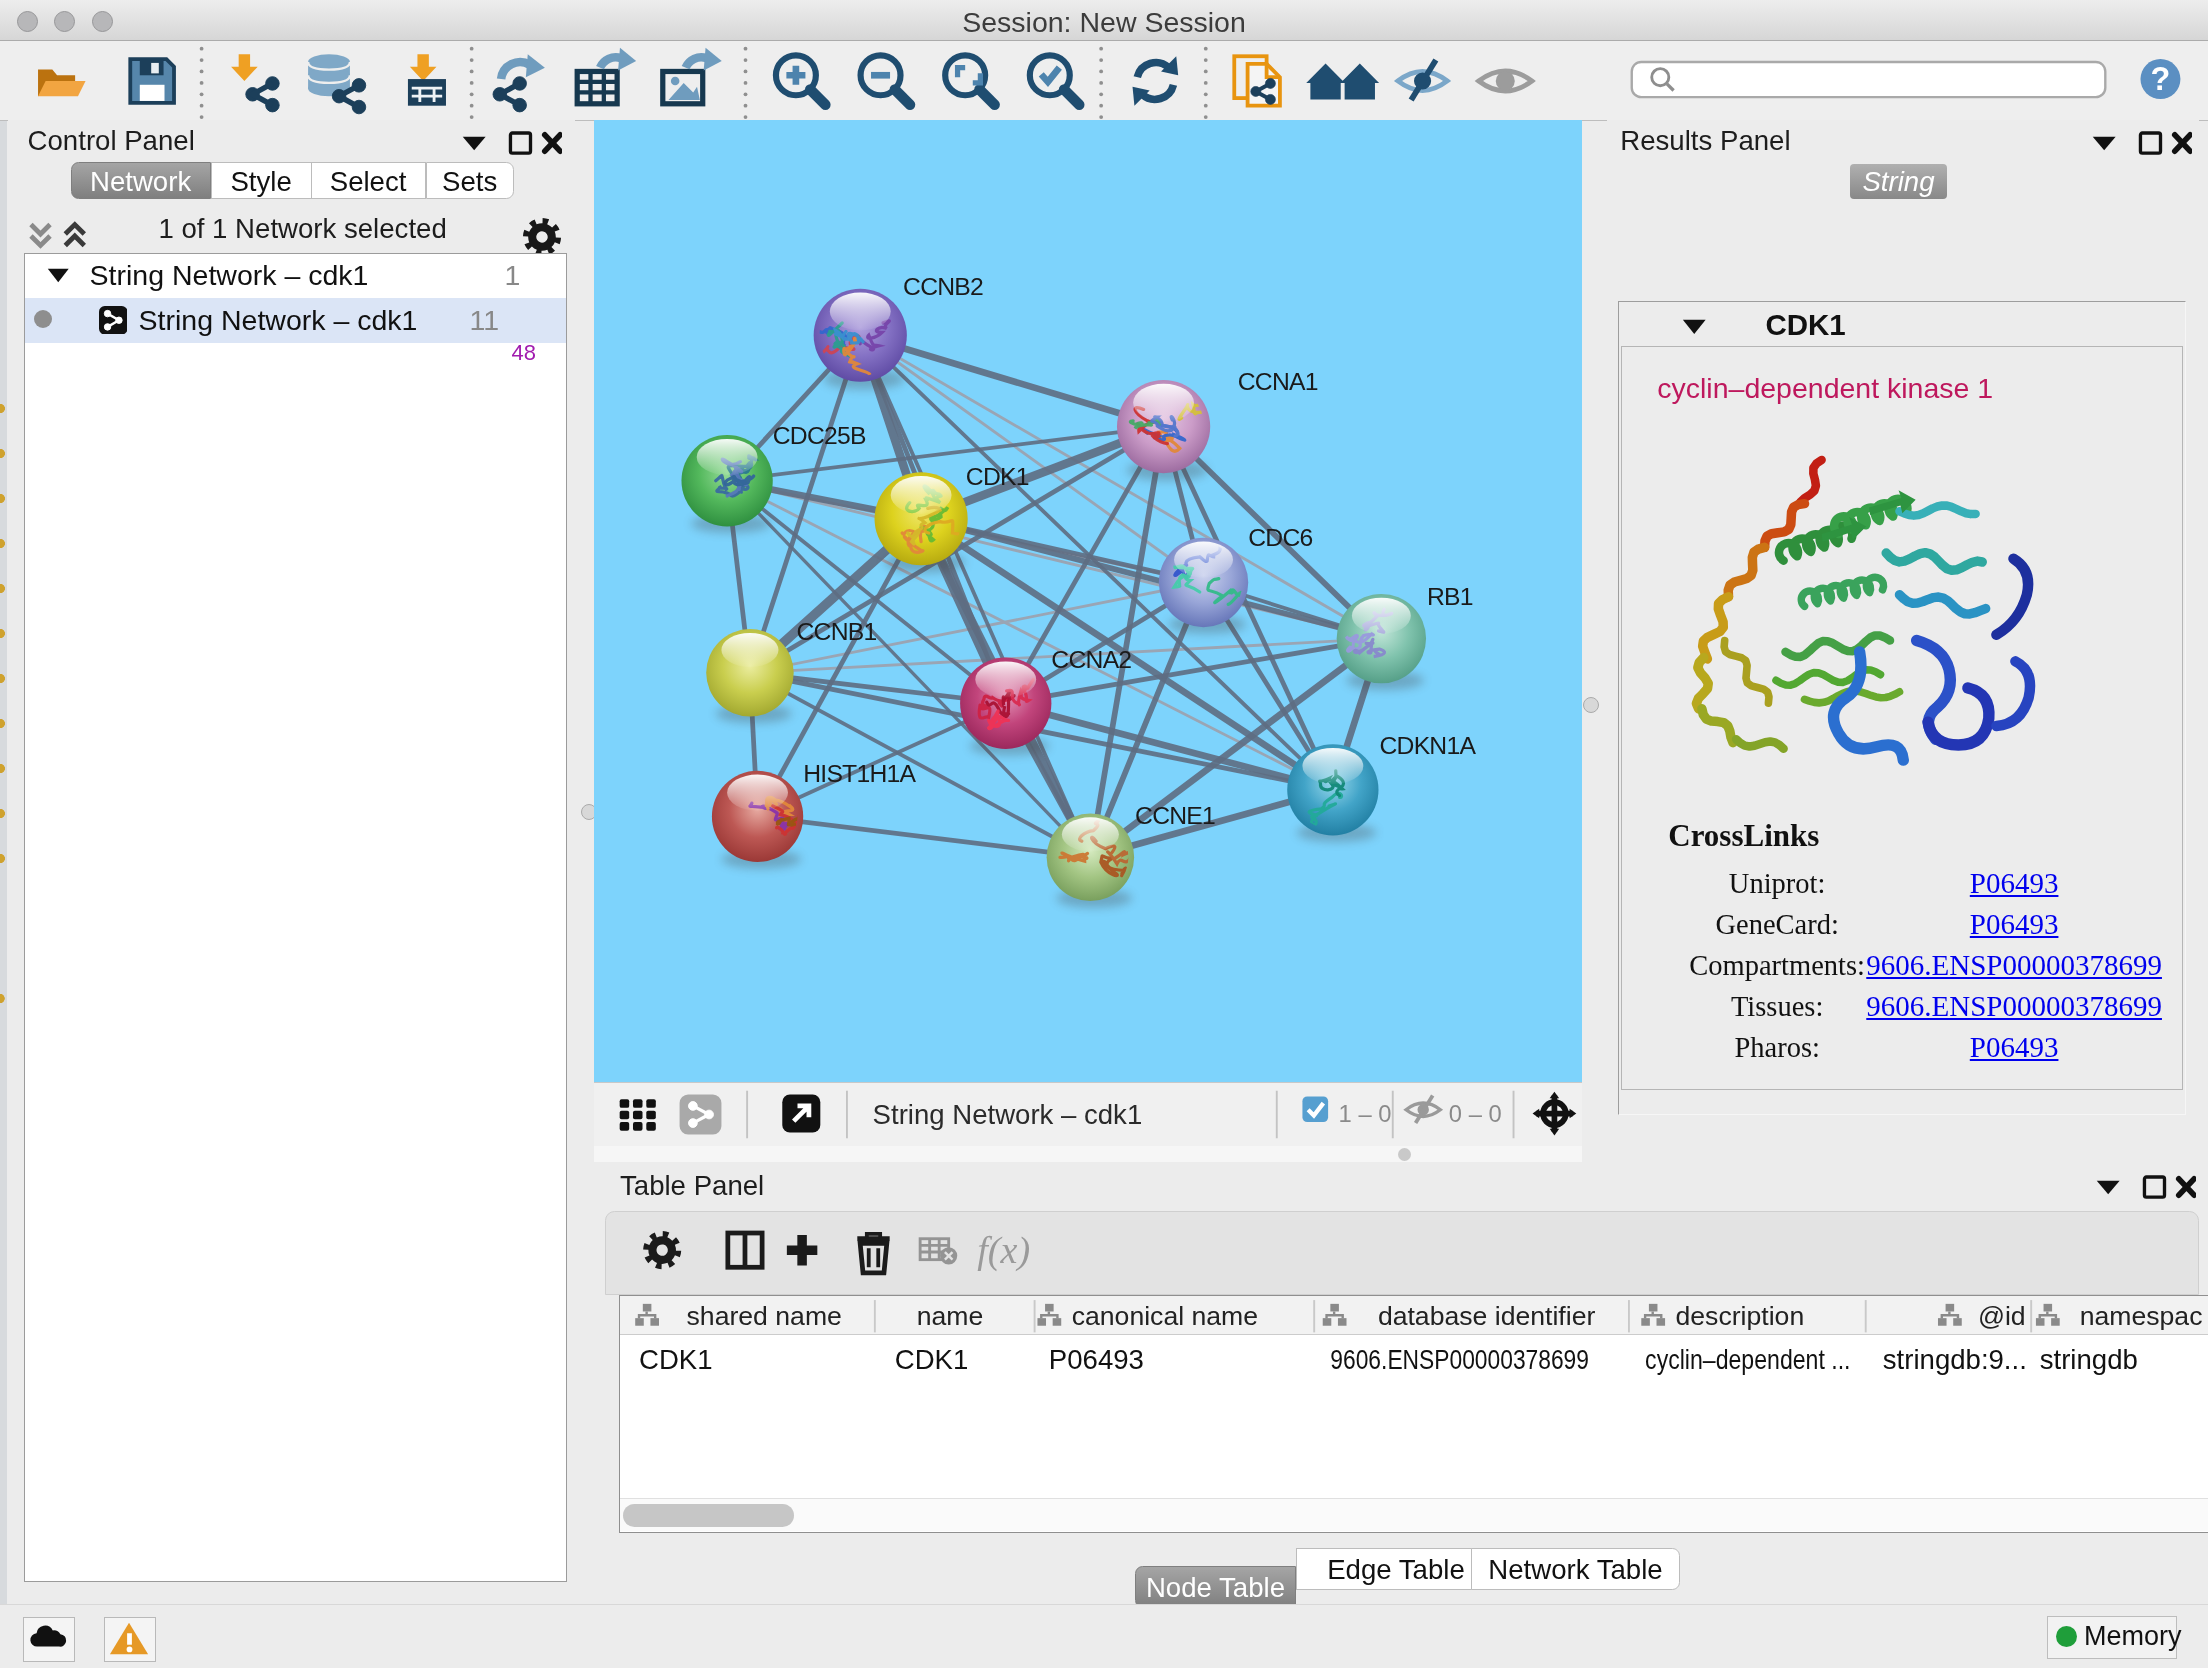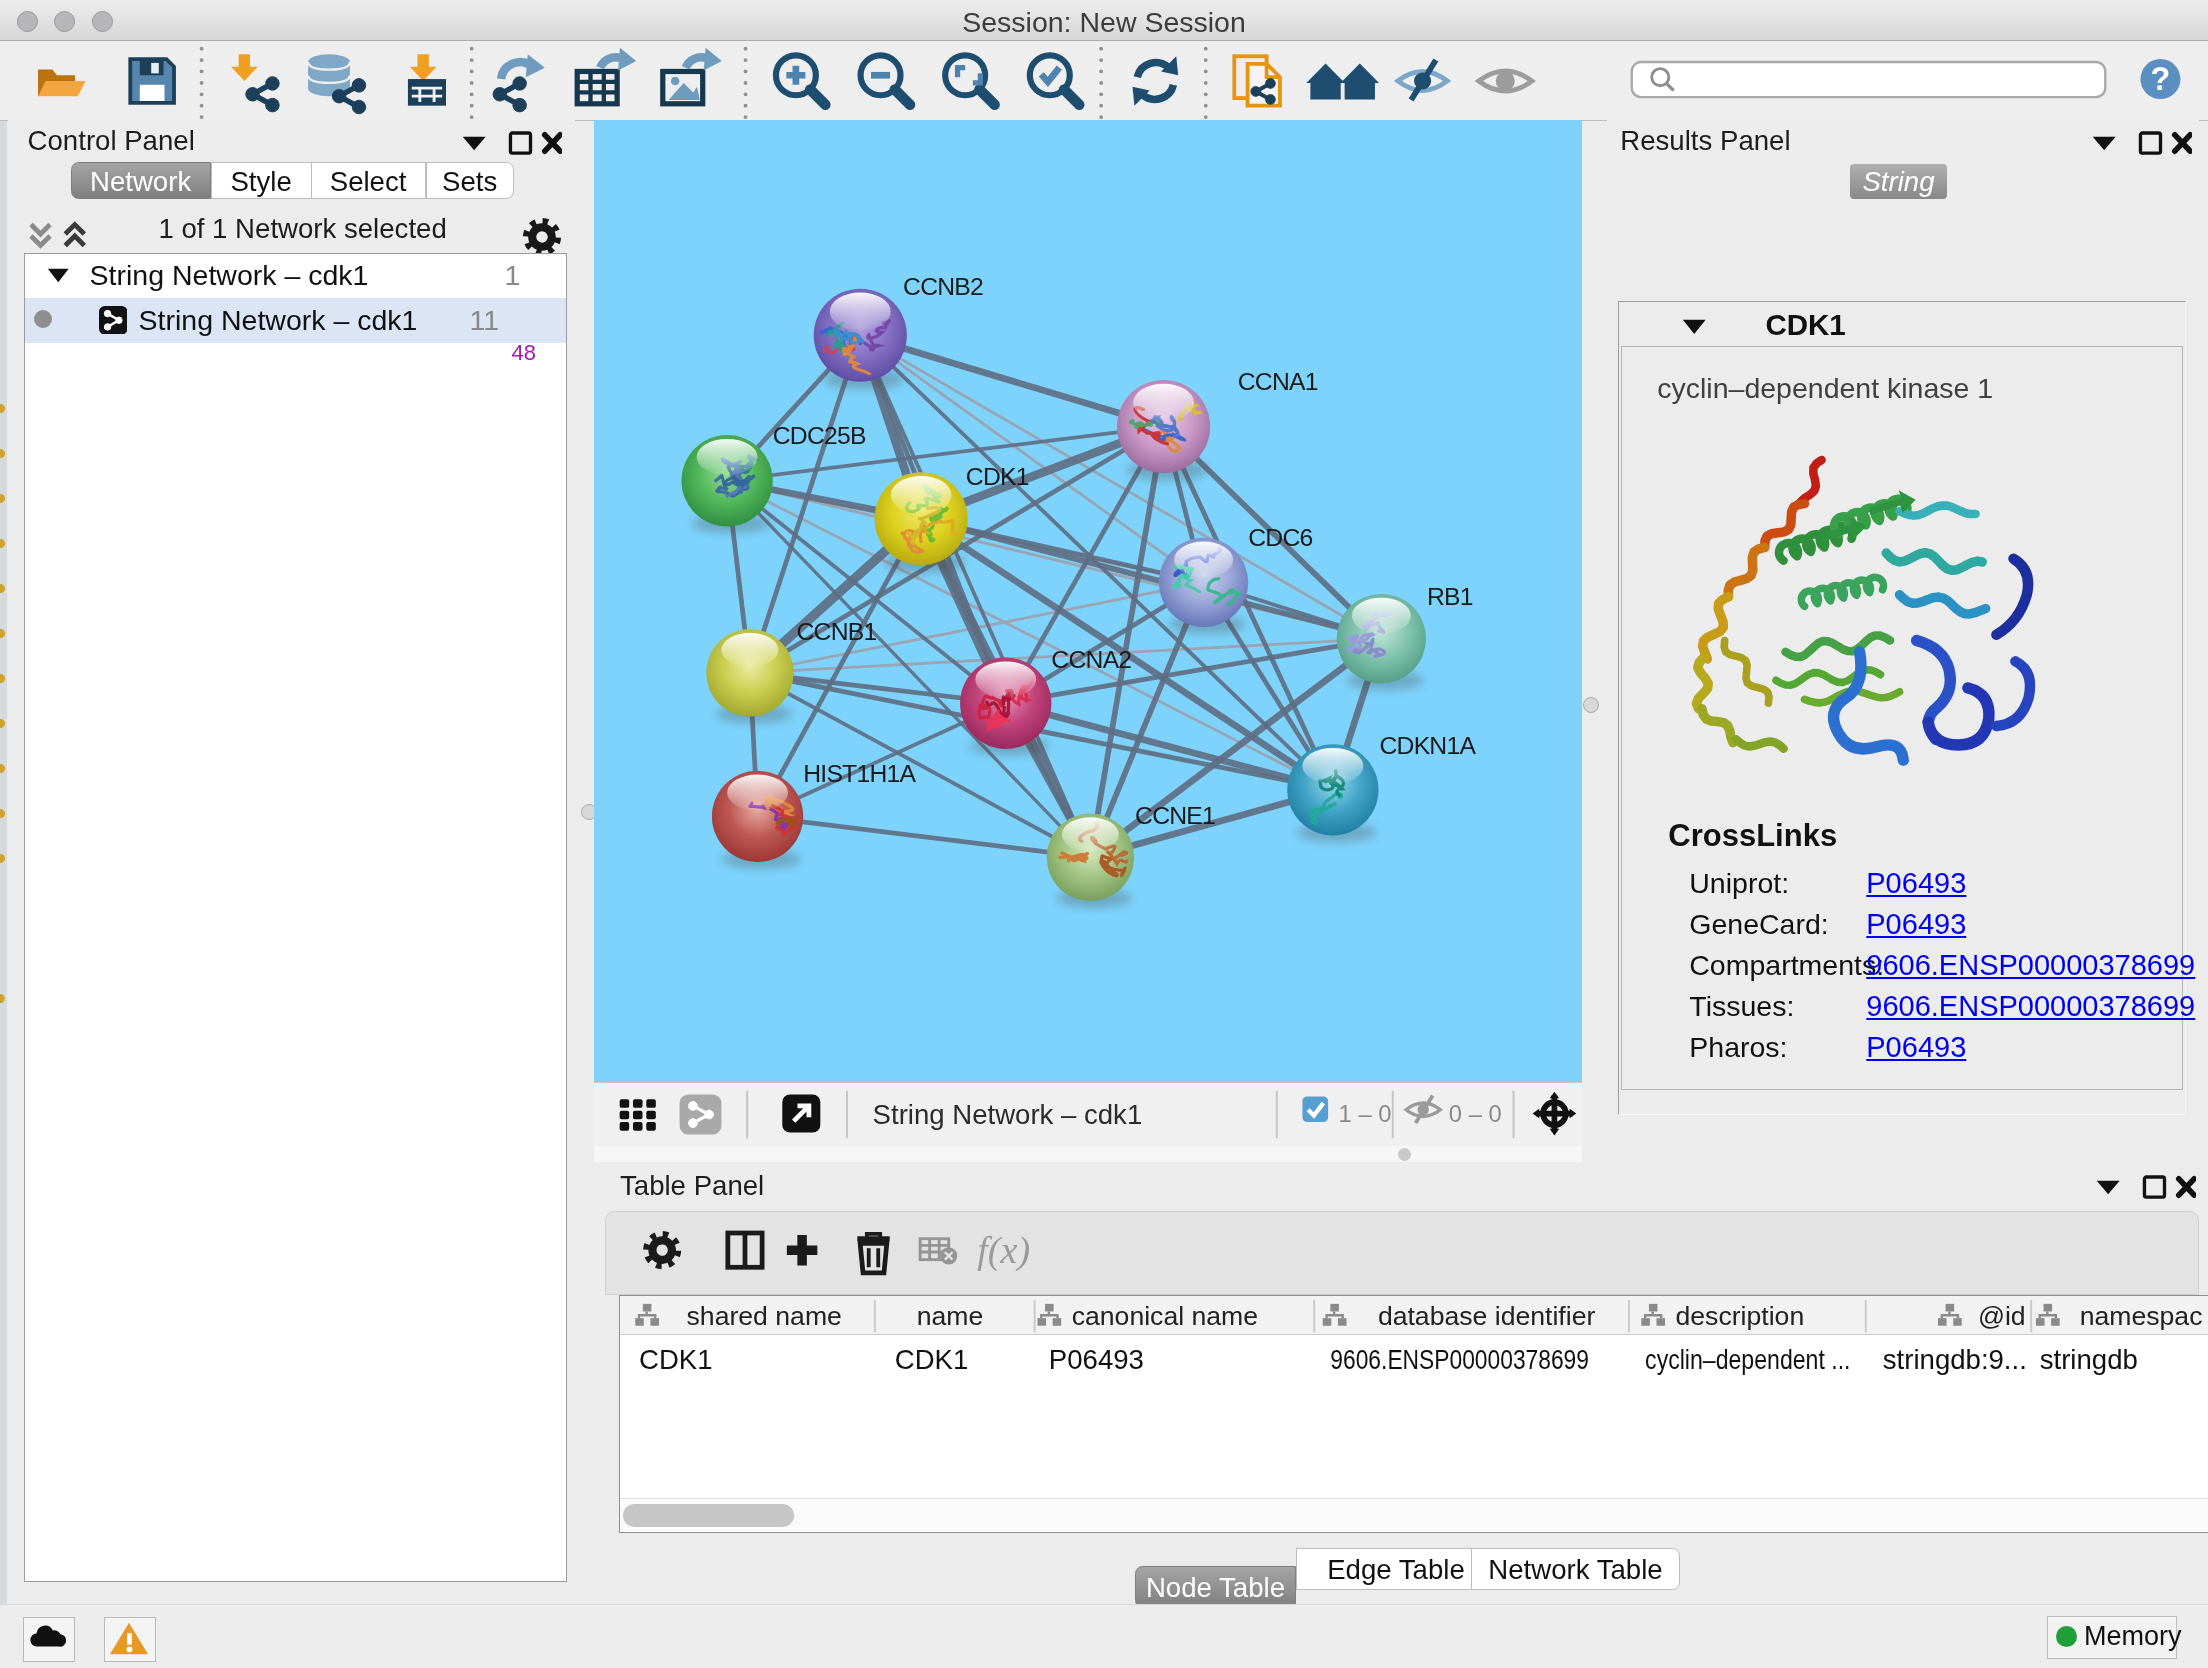--- a/index.html
+++ b/index.html
@@ -26,21 +26,21 @@
   #tablepanel{left:590px;top:1162px;width:1609px;height:436px;background:#ececec;}
   #statusbar{left:0;top:1604px;width:2208px;height:65px;background:#ececec;
              border-top:1px solid #d8d8d8;}
   .tab{position:absolute;box-sizing:border-box;border:1px solid #bcbcbc;
        background:#ffffff;color:#111;text-align:center;font-size:27.6px;}
   .tabsel{background:linear-gradient(#a5a5a5,#7f7f7f);color:#ffffff;border-color:#7f7f7f;}
   .ridge{border:1.9px solid;border-color:#9d9d9d #f6f6f6 #f6f6f6 #9d9d9d;box-sizing:border-box;}
   .btn{position:absolute;background:#ffffff;border:1px solid #b3b3b3;border-radius:8.6px;
        box-sizing:border-box;text-align:center;font-size:28.5px;color:#111;}
   a.link{color:#0000ee;text-decoration:underline;}
-  .serif{font-family:Liberation Sans, sans-serif;}
+  .serif{font-family:Liberation Serif, serif;text-align:center;}
 </style>
 </head>
 <body>
 
 <div class="abs" style="left:0;top:40px;width:6.7px;height:1628px;background:#d7dadd;"></div>
 <div class="abs" style="left:0;top:399px;width:6.7px;height:476px;
   background-image:radial-gradient(circle 4.8px at 0px 9.5px, #cfa22e 4.4px, transparent 5px);
   background-size:6.7px 45px;background-repeat:repeat-y;"></div>
 <div class="abs" style="left:0;top:989px;width:6.7px;height:45px;
   background-image:radial-gradient(circle 4.8px at 0px 9.5px, #cfa22e 4.4px, transparent 5px);"></div>
@@ -663,21 +663,21 @@
   <div class="abs" style="left:243px;top:44px;width:97px;height:35px;border-radius:4px;
     background:linear-gradient(#b0b0b0,#888888);color:#fff;font-size:27.6px;text-align:center;line-height:35px;font-style:italic;">String</div>
 
 
   <div class="abs ridge" style="left:11.4px;top:181px;width:568px;height:814px;background:#ececec;">
     <svg class="abs" style="left:61px;top:14.3px;" width="28.5" height="21" viewBox="0 0 30 22">
         <path d="M3 4 L27 4 L15 19 Z" fill="#111"></path>
       </svg>
     <div class="abs" style="left:146px;top:5.7px;font-size:29.5px;font-weight:bold;color:#111;">CDK1</div>
     <div class="abs" style="left:1.9px;top:44px;width:560px;height:742px;border:1px solid #b5b5b5;background:#ececec;">
-      <div class="abs" style="left:35px;top:25px;font-size:28.5px;color:#404040;">cyclin–dependent kinase 1</div>
+      <div class="abs" style="left:35px;top:25px;font-size:28.5px;color:#be185d;">cyclin–dependent kinase 1</div>
 
       <svg class="abs" style="left:40px;top:107px;" width="380" height="314" viewBox="0 0 400 330">
         <g>
           <path d="M168.0 6.0 L 162.5 9.8 159.4 14.4 159.3 20.3 161.0 26.8 162.0 33.1 160.4 38.4 155.9 42.5 150.1 46.1 145.6 50.3" stroke="#c21f14" stroke-width="9" fill="none" stroke-linejoin="round" stroke-linecap="round"></path>
           <path d="M150.0 52.0 L 143.4 53.0 138.6 55.6 136.4 60.6 136.0 67.3 135.6 74.0 133.4 79.0 128.6 81.7 122.0 82.7 115.4 83.6 110.6 86.3 108.4 91.3 108.0 98.0" stroke="#cc4c12" stroke-width="10" fill="none" stroke-linejoin="round" stroke-linecap="round"></path>
           <path d="M108.0 98.0 L 101.4 99.8 96.8 103.1 95.1 108.5 95.3 115.3 95.6 122.2 93.8 127.5 89.3 130.8 82.7 132.7 76.1 134.5 71.5 137.8 69.7 143.2 70.0 150.0" stroke="#cc7414" stroke-width="10" fill="none" stroke-linejoin="round" stroke-linecap="round"></path>
           <path d="M70.0 150.0 L 63.5 153.1 59.5 157.2 59.3 162.8 61.7 169.6 64.3 176.4 64.5 182.2 61.0 186.5 54.6 189.6 47.9 192.7 43.6 196.6 42.8 202.1 45.1 208.7 47.8 215.5" stroke="#c89c18" stroke-width="10" fill="none" stroke-linejoin="round" stroke-linecap="round"></path>
           <path d="M44.0 214.0 L 39.2 219.2 37.7 224.6 40.5 230.1 45.4 235.7 48.7 241.2 47.9 246.6 43.4 251.8 38.3 257.0 36.2 262.4 38.5 267.9" stroke="#b8a81e" stroke-width="10" fill="none" stroke-linejoin="round" stroke-linecap="round"></path>
           <path d="M42.0 268.0 L 43.5 274.3 46.7 278.8 52.0 280.9 58.7 281.4 64.9 282.5 69.2 285.8 71.4 291.4 72.6 298.0 74.8 303.6" stroke="#9aa824" stroke-width="10" fill="none" stroke-linejoin="round" stroke-linecap="round"></path>
           <path d="M78.0 300.0 L 82.4 303.9 87.1 306.7 92.1 307.7 97.4 306.9 103.0 305.0 108.6 303.1 113.9 302.3 118.9 303.3 123.6 306.1 128.0 310.0" stroke="#84a428" stroke-width="9" fill="none" stroke-linejoin="round" stroke-linecap="round"></path>

